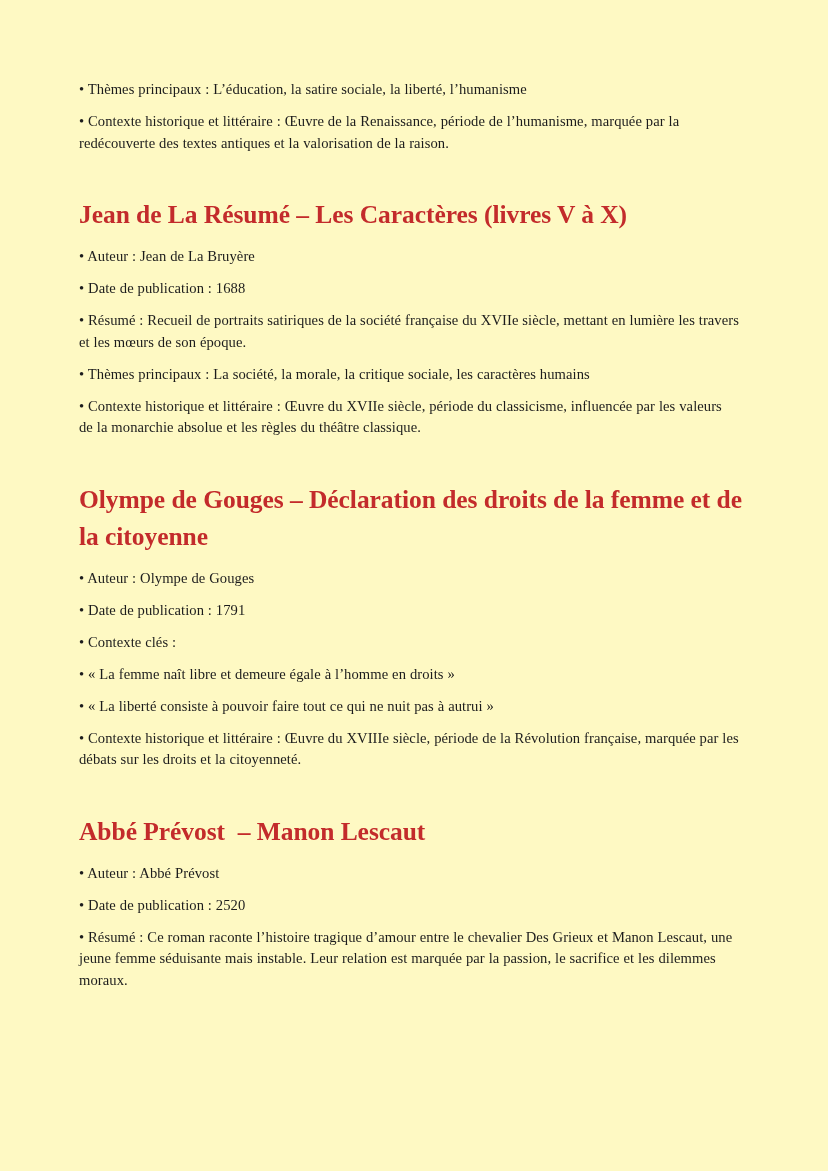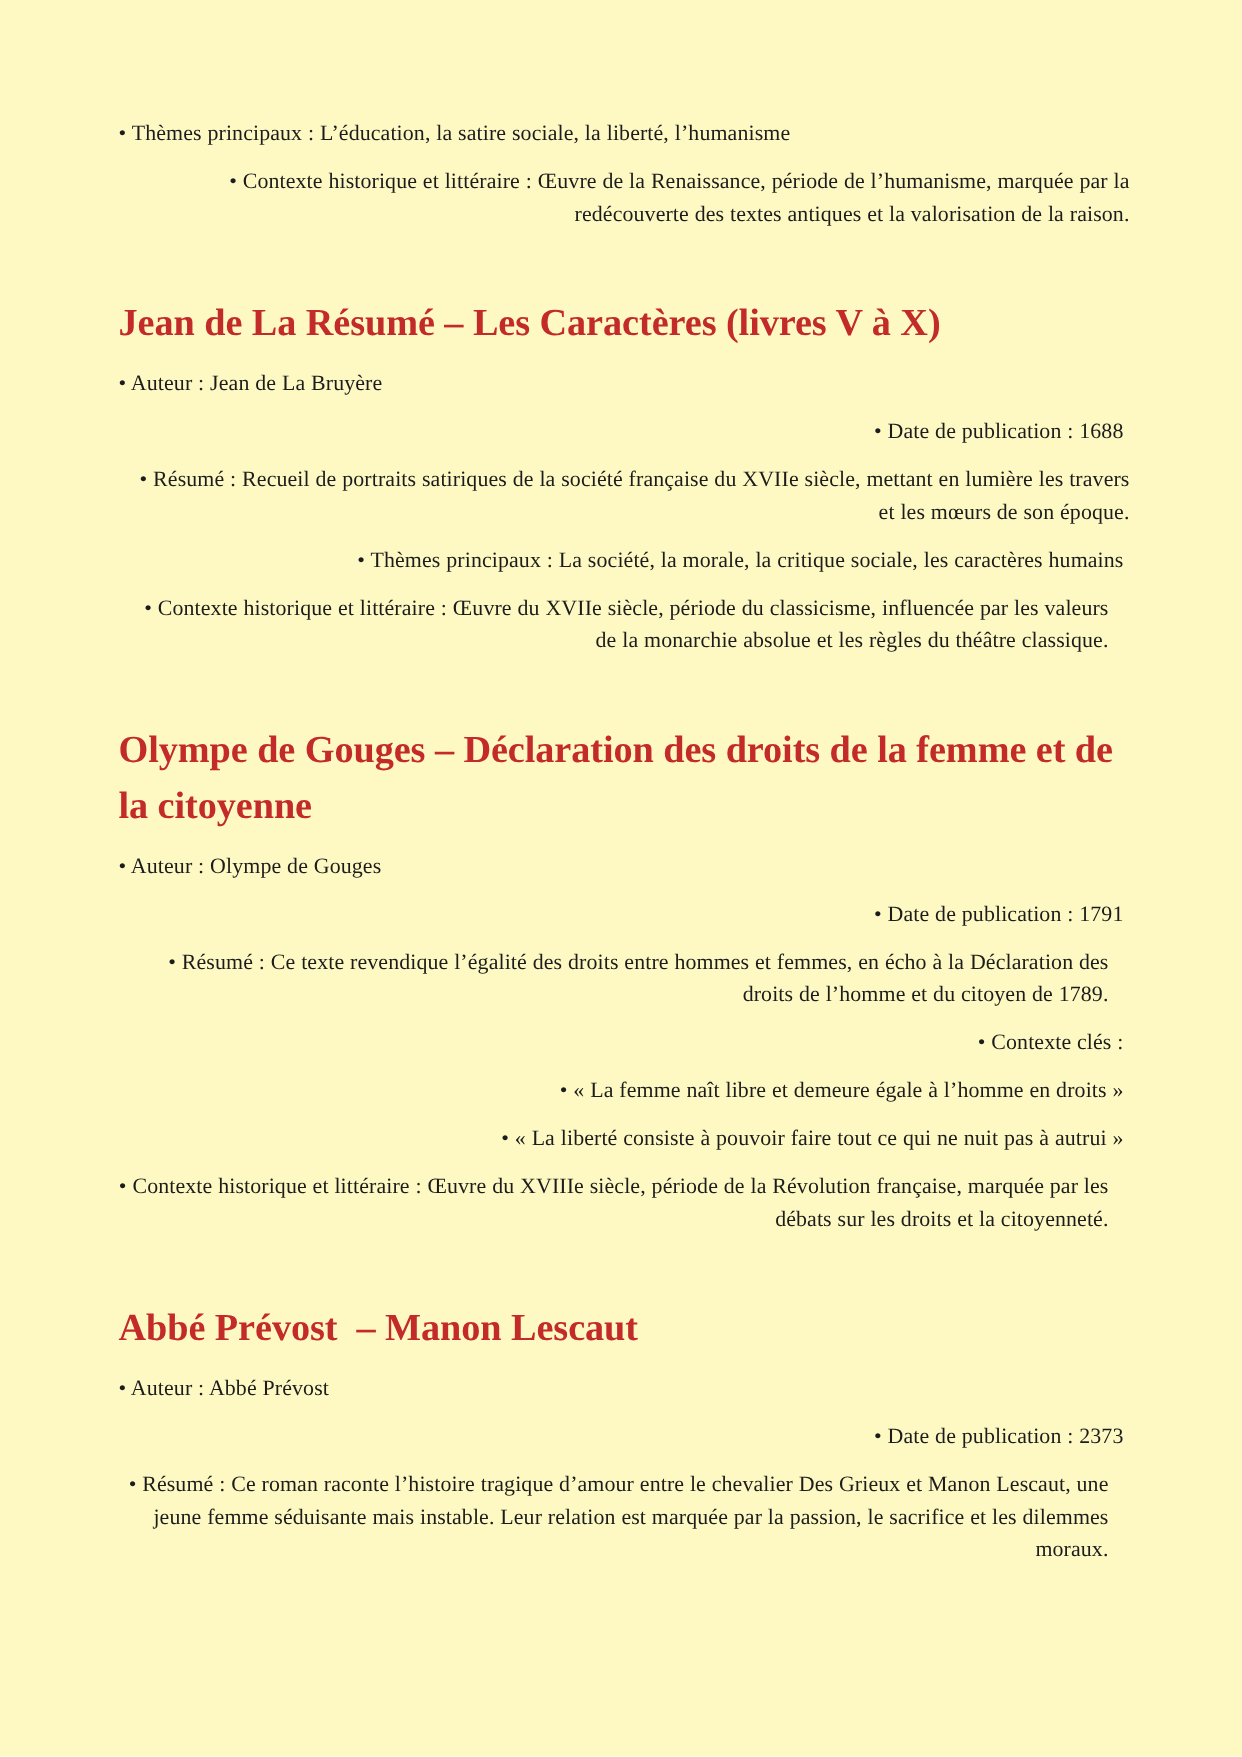--- a/index.html
+++ b/index.html
@@ -33,21 +33,20 @@
     padding: 0;
     font-size: 14.6px;
     line-height: 21.5px;
     color: #1c1c1c;
     text-align: left;
     letter-spacing: 0.005em;
     word-spacing: 0.01em;
   }
   .bullet + .bullet {
     margin-top: 10.5px;
-    text-align: right;
   }
   
   .section {
     margin: 0;
     padding: 0;
   }
   .section-top-gap {
     height: 42px;
   }
   h2.heading {
@@ -89,29 +88,28 @@
       <p class="bullet wide">• Résumé : Recueil de portraits satiriques de la société française du XVIIe siècle, mettant en lumière les travers et les mœurs de son époque.</p>
       <p class="bullet">• Thèmes principaux : La société, la morale, la critique sociale, les caractères humains</p>
       <p class="bullet narrow-1">• Contexte historique et littéraire : Œuvre du XVIIe siècle, période du classicisme, influencée par les valeurs de la monarchie absolue et les règles du théâtre classique.</p>
     </div>
 
     <div class="section">
       <div class="section-top-gap"></div>
       <h2 class="heading">Olympe de Gouges – Déclaration des droits de la femme et de la citoyenne</h2>
       <p class="bullet after-heading">• Auteur : Olympe de Gouges</p>
       <p class="bullet">• Date de publication : 1791</p>
-      <p class="bullet narrow-1">• Résumé : Ce texte revendique l’égalité des droits entre hommes et femmes, en écho à la Déclaration des droits de l’homme et du citoyen de 1789.</p>
       <p class="bullet">• Contexte clés :</p>
       <p class="bullet quote-line">• « La femme naît libre et demeure égale à l’homme en droits »</p>
       <p class="bullet quote-line">• « La liberté consiste à pouvoir faire tout ce qui ne nuit pas à autrui »</p>
       <p class="bullet narrow-1">• Contexte historique et littéraire : Œuvre du XVIIIe siècle, période de la Révolution française, marquée par les débats sur les droits et la citoyenneté.</p>
     </div>
 
     <div class="section">
       <div class="section-top-gap"></div>
       <h2 class="heading">Abbé Prévost  – Manon Lescaut</h2>
       <p class="bullet after-heading">• Auteur : Abbé Prévost</p>
-      <p class="bullet">• Date de publication : 2373</p>
+      <p class="bullet">• Date de publication : 2520</p>
       <p class="bullet narrow-1">• Résumé : Ce roman raconte l’histoire tragique d’amour entre le chevalier Des Grieux et Manon Lescaut, une jeune femme séduisante mais instable. Leur relation est marquée par la passion, le sacrifice et les dilemmes moraux.</p>
     </div>
 
   </div>
 </div>
 
 </body></html>

